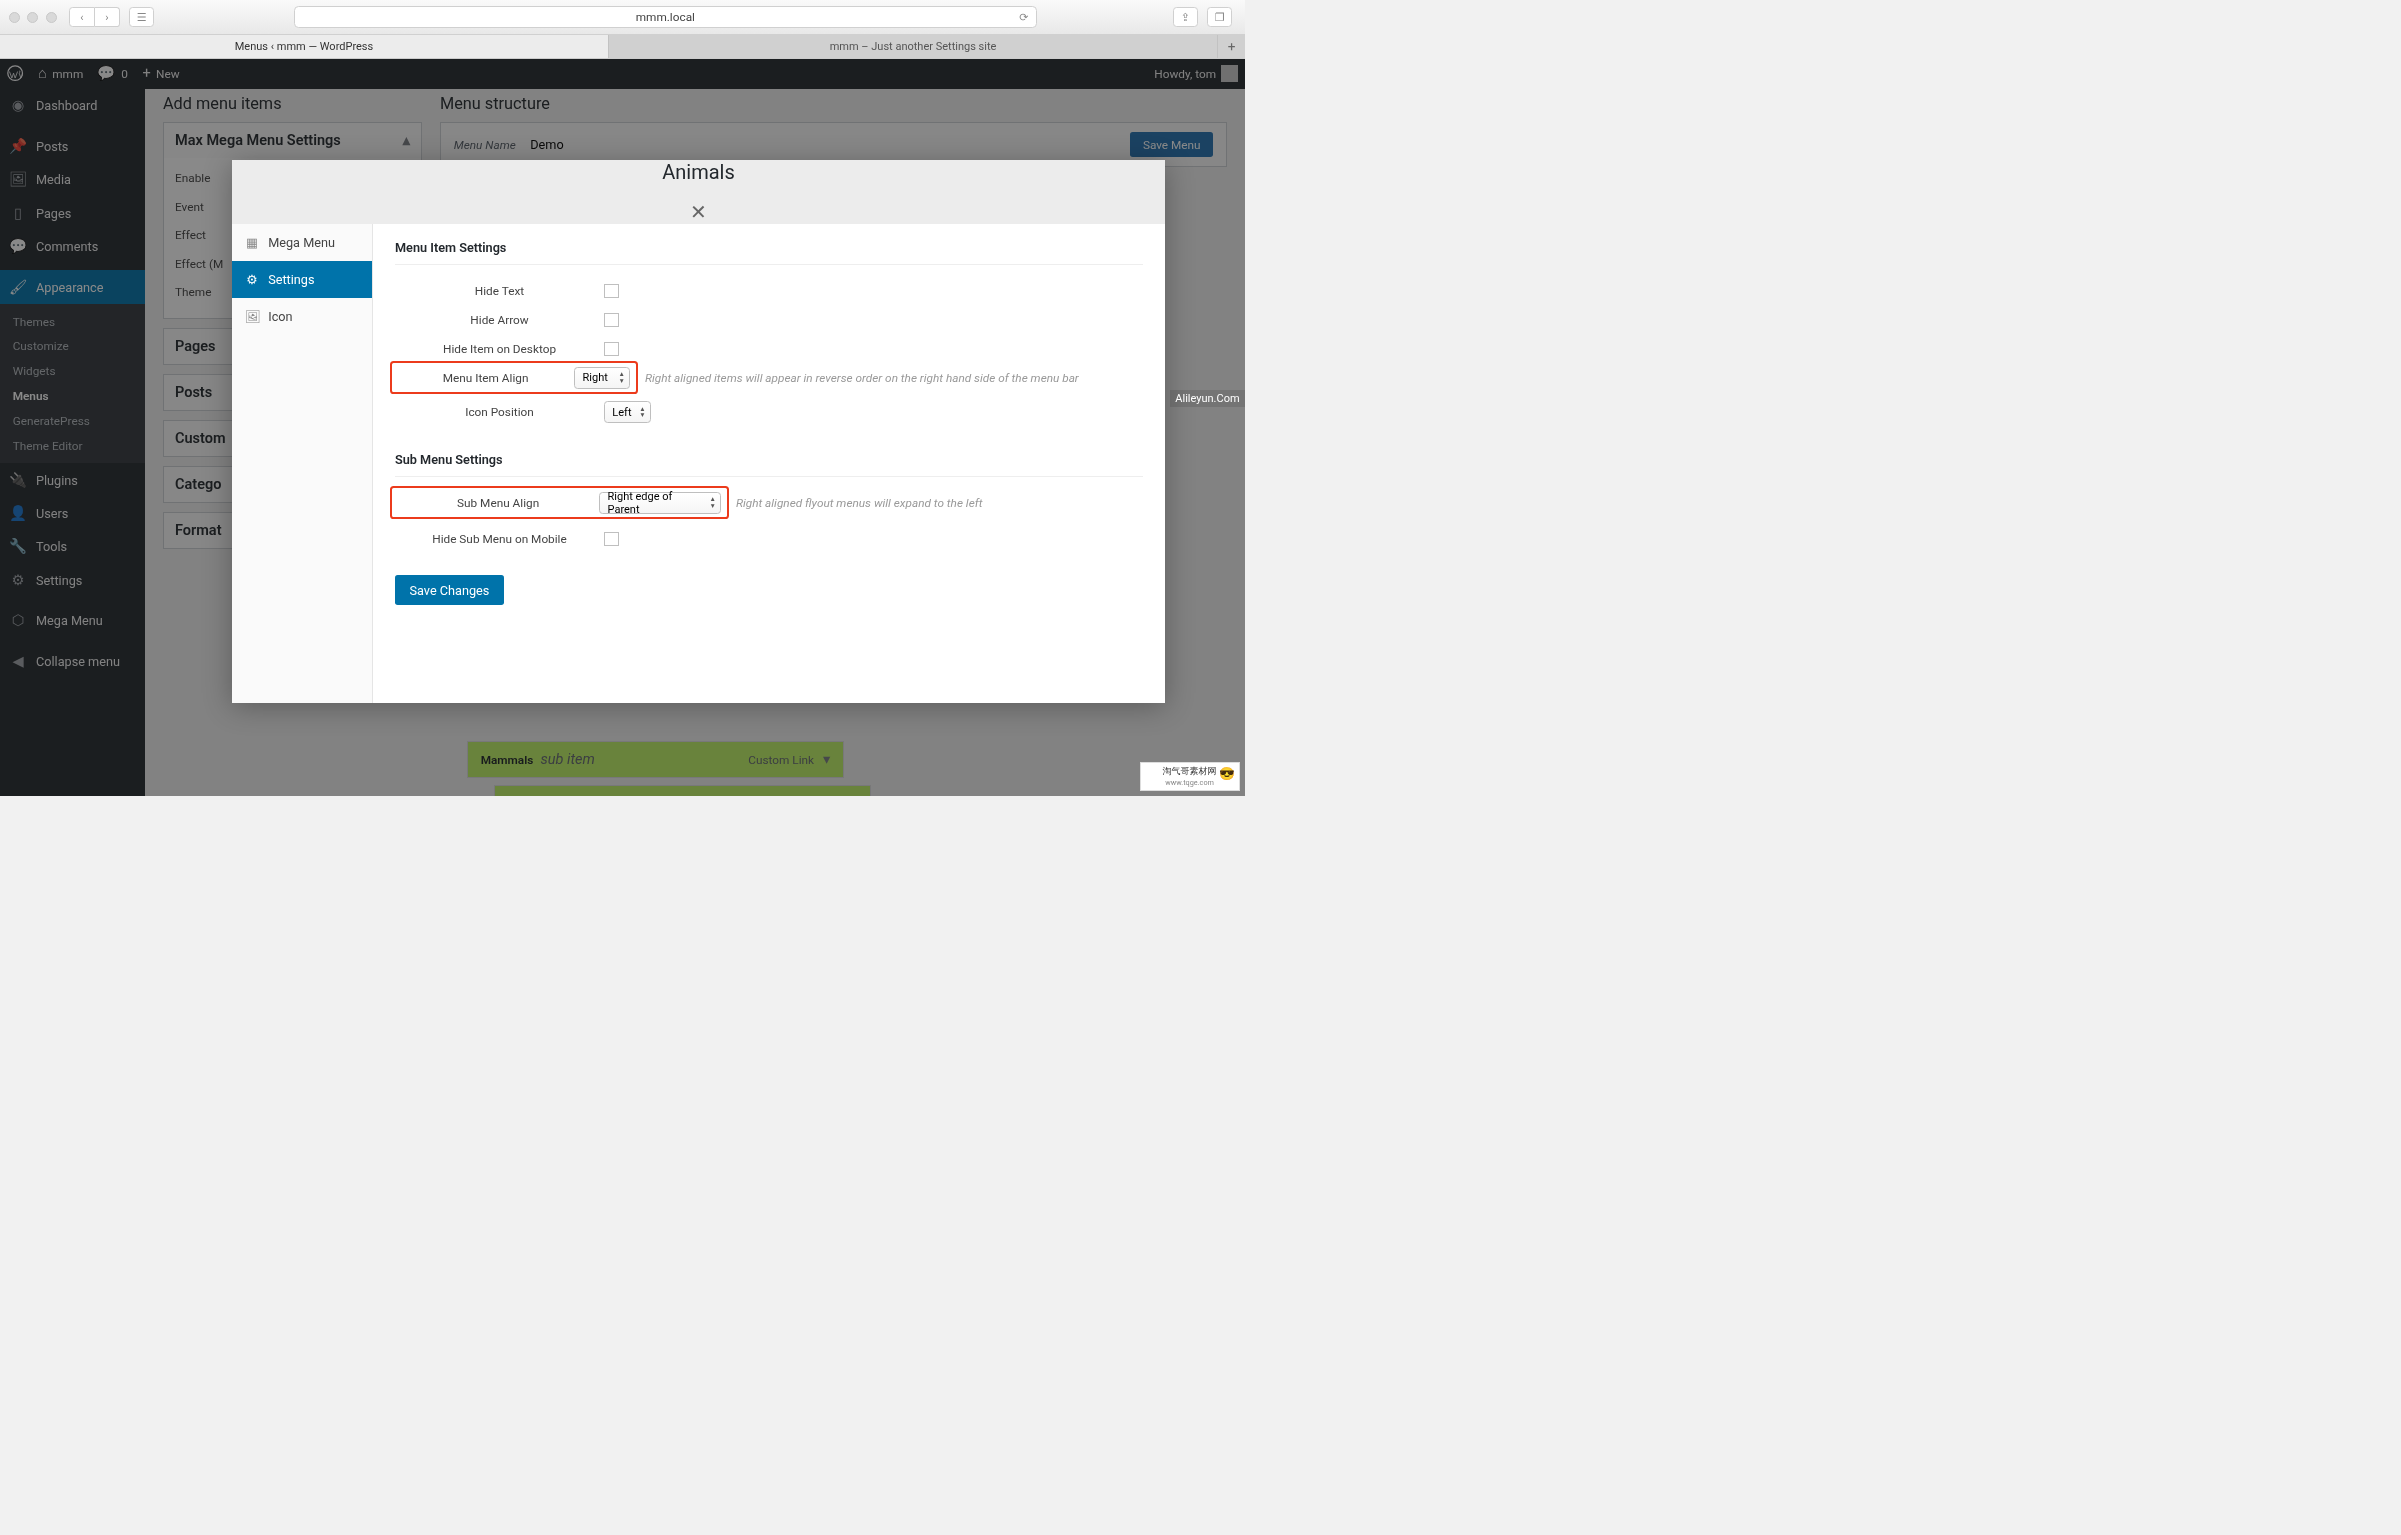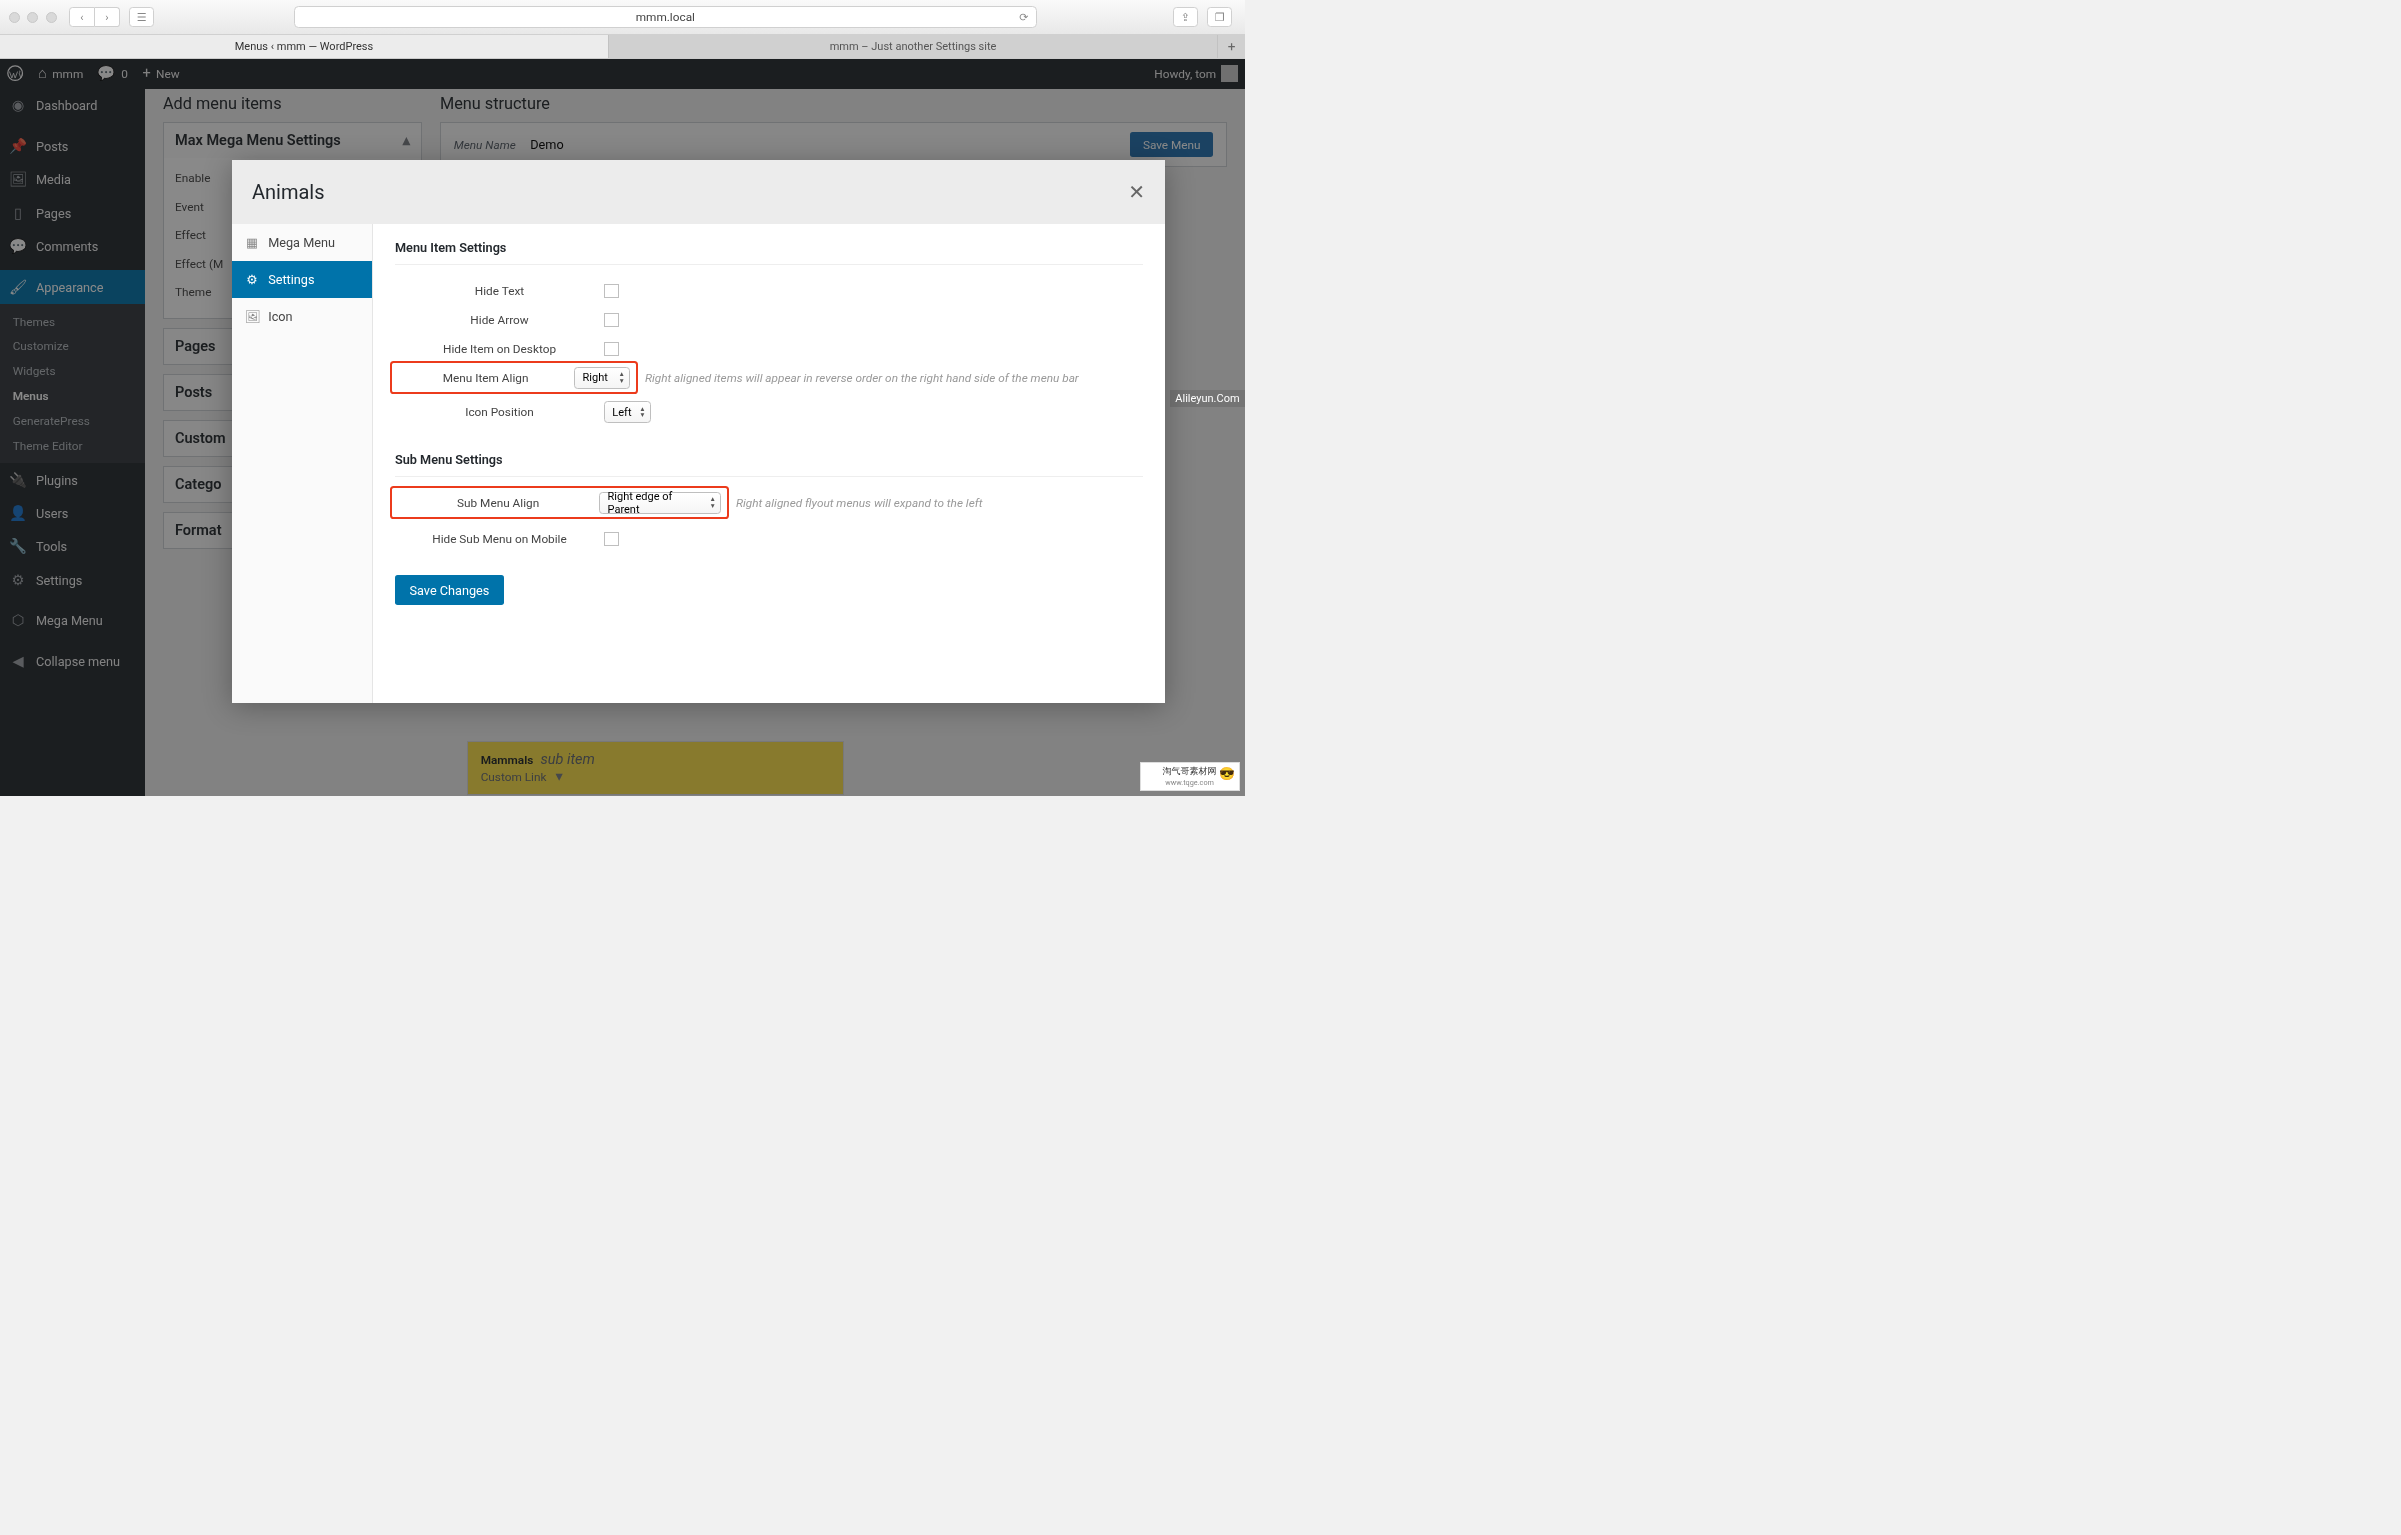--- a/index.html
+++ b/index.html
@@ -54,34 +54,34 @@
 .panel-head .caret { color: #787c82; }
 .panel-body { padding: 5.4px 11px 11px; }
 .settings-list .srow { padding: 7.3px 0; color: #444; font-size: 11.8px; }
 .closed-panel { background: #fafafa; border: 0.9px solid #ccd0d4; padding: 9px 11px; font-weight: 600; color: #23282d; margin-bottom: 9px; cursor:pointer; }
 
 .menuname-bar { background: #fafafa; border: 0.9px solid #ccd0d4; padding: 9px 12.7px; display: flex; align-items: center; gap: 12.7px; margin-bottom: 11px; }
 .menuname-bar label { font-style: italic; color: #555d66; font-size: 11.8px; }
 .menuname-input { flex: 1; border: none; background: transparent; font-size: 12.7px; padding: 1.8px; }
 .save-btn { background: #2271b1; color: #fff; border: none; padding: 5.4px 12.7px; border-radius: 2.7px; font-size: 11.8px; cursor:pointer; }
 
-.menu-struct-item { background: #fde047; border: 0.9px solid #dcdcde; padding: 9px 12.7px; display: flex; justify-content: space-between; align-items: flex-start; width: 377px; margin-bottom: 7.3px; cursor:pointer;flex-direction:column; }
+.menu-struct-item { background: #bef264; border: 0.9px solid #dcdcde; padding: 9px 12.7px; display: flex; justify-content: space-between; align-items: flex-start; width: 377px; margin-bottom: 7.3px; cursor:pointer; }
 .menu-struct-item.depth-1 { margin-left: 27px; }
 .menu-struct-item.depth-2 { margin-left: 54px; }
 .menu-struct-item .title { font-weight: 600; color: #1d2327; font-size: 11.8px; }
 .menu-struct-item .subtxt { font-style: italic; color: #646970; font-weight: 400; margin-left: 3.6px; }
 .menu-struct-item .type { color: #646970; font-size: 11.8px; margin-top: 28px; }
 .menu-struct-item .chev { color: #787c82; margin-left: 9px; }
 
 
 .dim { position: absolute; left: 0; right: 0; top: 59px; bottom: 0; background: rgba(20,20,20,0.5); }
 
 
 .modal { position: absolute; left: 232px; top: 160px; width: 933px; height: 543px; background: #fff; box-shadow: 0 3.6px 27px rgba(0,0,0,0.3); display: flex; flex-direction: column; }
-.modal-head { height: 64px; background: #ececec; display: flex; align-items: center; justify-content: space-between; padding: 0 20px; }
+.modal-head { height: 64px; background: #ececec; display: flex; align-items: center; justify-content: space-between; padding: 0 20px; flex-direction: column; }
 .modal-title { font-size: 20px; font-weight: 400; color: #23282d; }
 .modal-close { font-size: 20px; color: #666; cursor: pointer; }
 .modal-body { flex: 1; display: flex; }
 .modal-side { width: 141px; background: #fafafa; border-right: 0.9px solid #e5e5e5; }
 .tab { display: flex; align-items: center; gap: 9px; padding: 11px 12.7px; font-size: 12.7px; color: #444; cursor: pointer; position: relative; }
 .tab .ticon { width: 14.5px; text-align: center; color: #888; }
 .tab.active { background: #0073aa; color: #fff; }
 .tab.active .ticon { color: #fff; }
 .tab.active::after { content: ""; position: absolute; right: -6.4px; top: 50%; transform: translateY(-50%); border: 6.4px solid transparent; border-left-color: #0073aa; }
 .modal-main { flex: 1; padding: 16.3px 22px; overflow: auto; }

